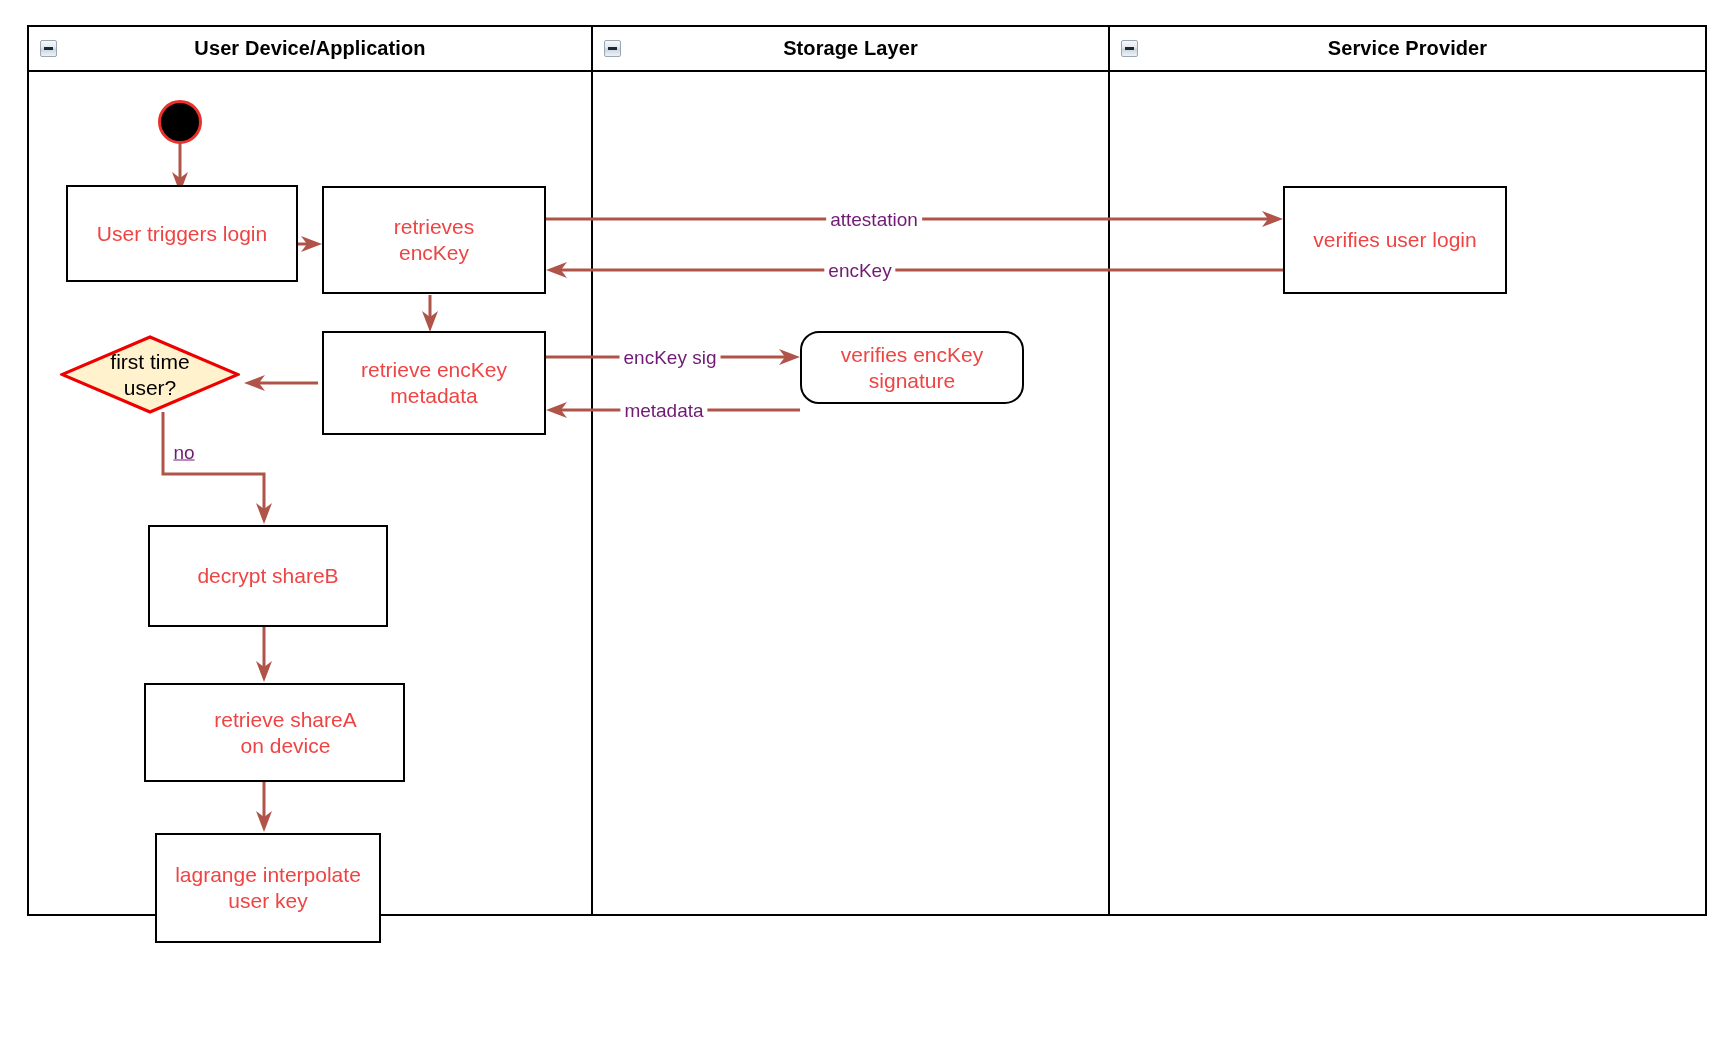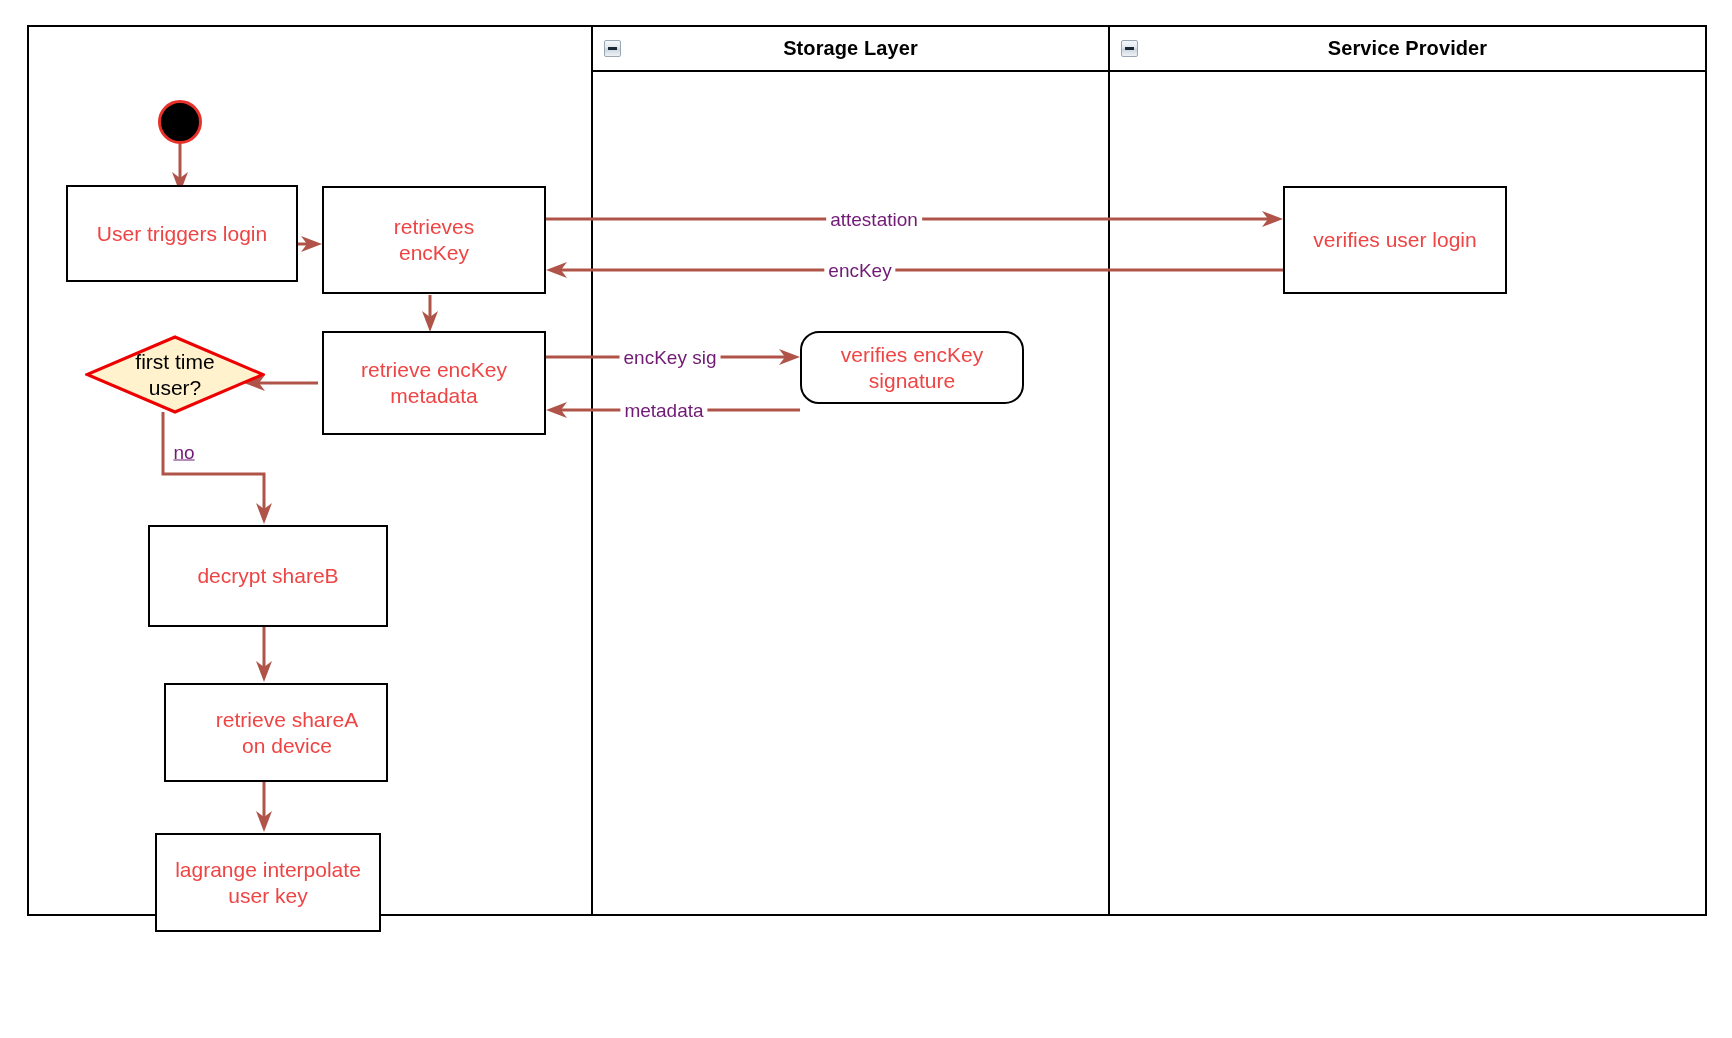--- a/index.html
+++ b/index.html
@@ -157,20 +157,24 @@
   }
 </style>
 </head>
 <body>
 
 <div id="canvas">
 
   <div class="pool">
 
     <div class="lane" style="left:0; width:562px;"></div>
+    <div class="lane-header" style="left:0; width:562px;">
+      <span class="collapse-icon"></span>
+      <span class="lane-title">User Device/Application</span>
+    </div>
 
     <div class="lane-divider" style="left:562px;"></div>
     <div class="lane" style="left:564px; width:515px;"></div>
     <div class="lane-header" style="left:564px; width:515px;text-align:center;">
       <span class="collapse-icon"></span>
       <span class="lane-title">Storage Layer</span>
     </div>
 
     <div class="lane-divider" style="left:1079px;"></div>
     <div class="lane" style="left:1081px; width:595px;"></div>
@@ -225,34 +229,34 @@
   <div class="start-node" style="left:158px; top:100px; width:44px; height:44px;"></div>
 
   <div class="node" style="left:66px; top:185px; width:232px; height:97px;">User triggers login</div>
 
   <div class="node" style="left:322px; top:186px; width:224px; height:108px;">retrieves
 encKey</div>
 
   <div class="node" style="left:322px; top:331px; width:224px; height:104px;">retrieve encKey
 metadata</div>
 
-  <div class="diamond" style="left:85px; top:335px; width:180px; height:79px;">
+  <div class="diamond" style="left:60px; top:335px; width:180px; height:79px;">
     <svg class="dshape" viewBox="0 0 180 79" preserveAspectRatio="none">
       <polygon points="90,2 178,39.5 90,77 2,39.5" fill="#fff2cc" stroke="#ee0000" stroke-width="3"></polygon>
     </svg>
     <span class="dlabel">first time
 user?</span>
   </div>
 
   <div class="node" style="left:148px; top:525px; width:240px; height:102px;">decrypt shareB</div>
 
-  <div class="node" style="left:164px; top:683px; width:224px; height:99px;padding-left:28px;">retrieve shareA
+  <div class="node" style="left:144px; top:683px; width:261px; height:99px;padding-left:28px;">retrieve shareA
 on device</div>
 
-  <div class="node" style="left:155px; top:833px; width:226px; height:99px;">lagrange interpolate
+  <div class="node" style="left:155px; top:833px; width:226px; height:110px;">lagrange interpolate
 user key</div>
 
   <div class="node" style="left:800px; top:331px; width:224px; height:73px;border-radius:19px;">verifies encKey
 signature</div>
 
   <div class="node" style="left:1283px; top:186px; width:224px; height:108px;">verifies user login</div>
 
 </div>
 
 </body></html>

